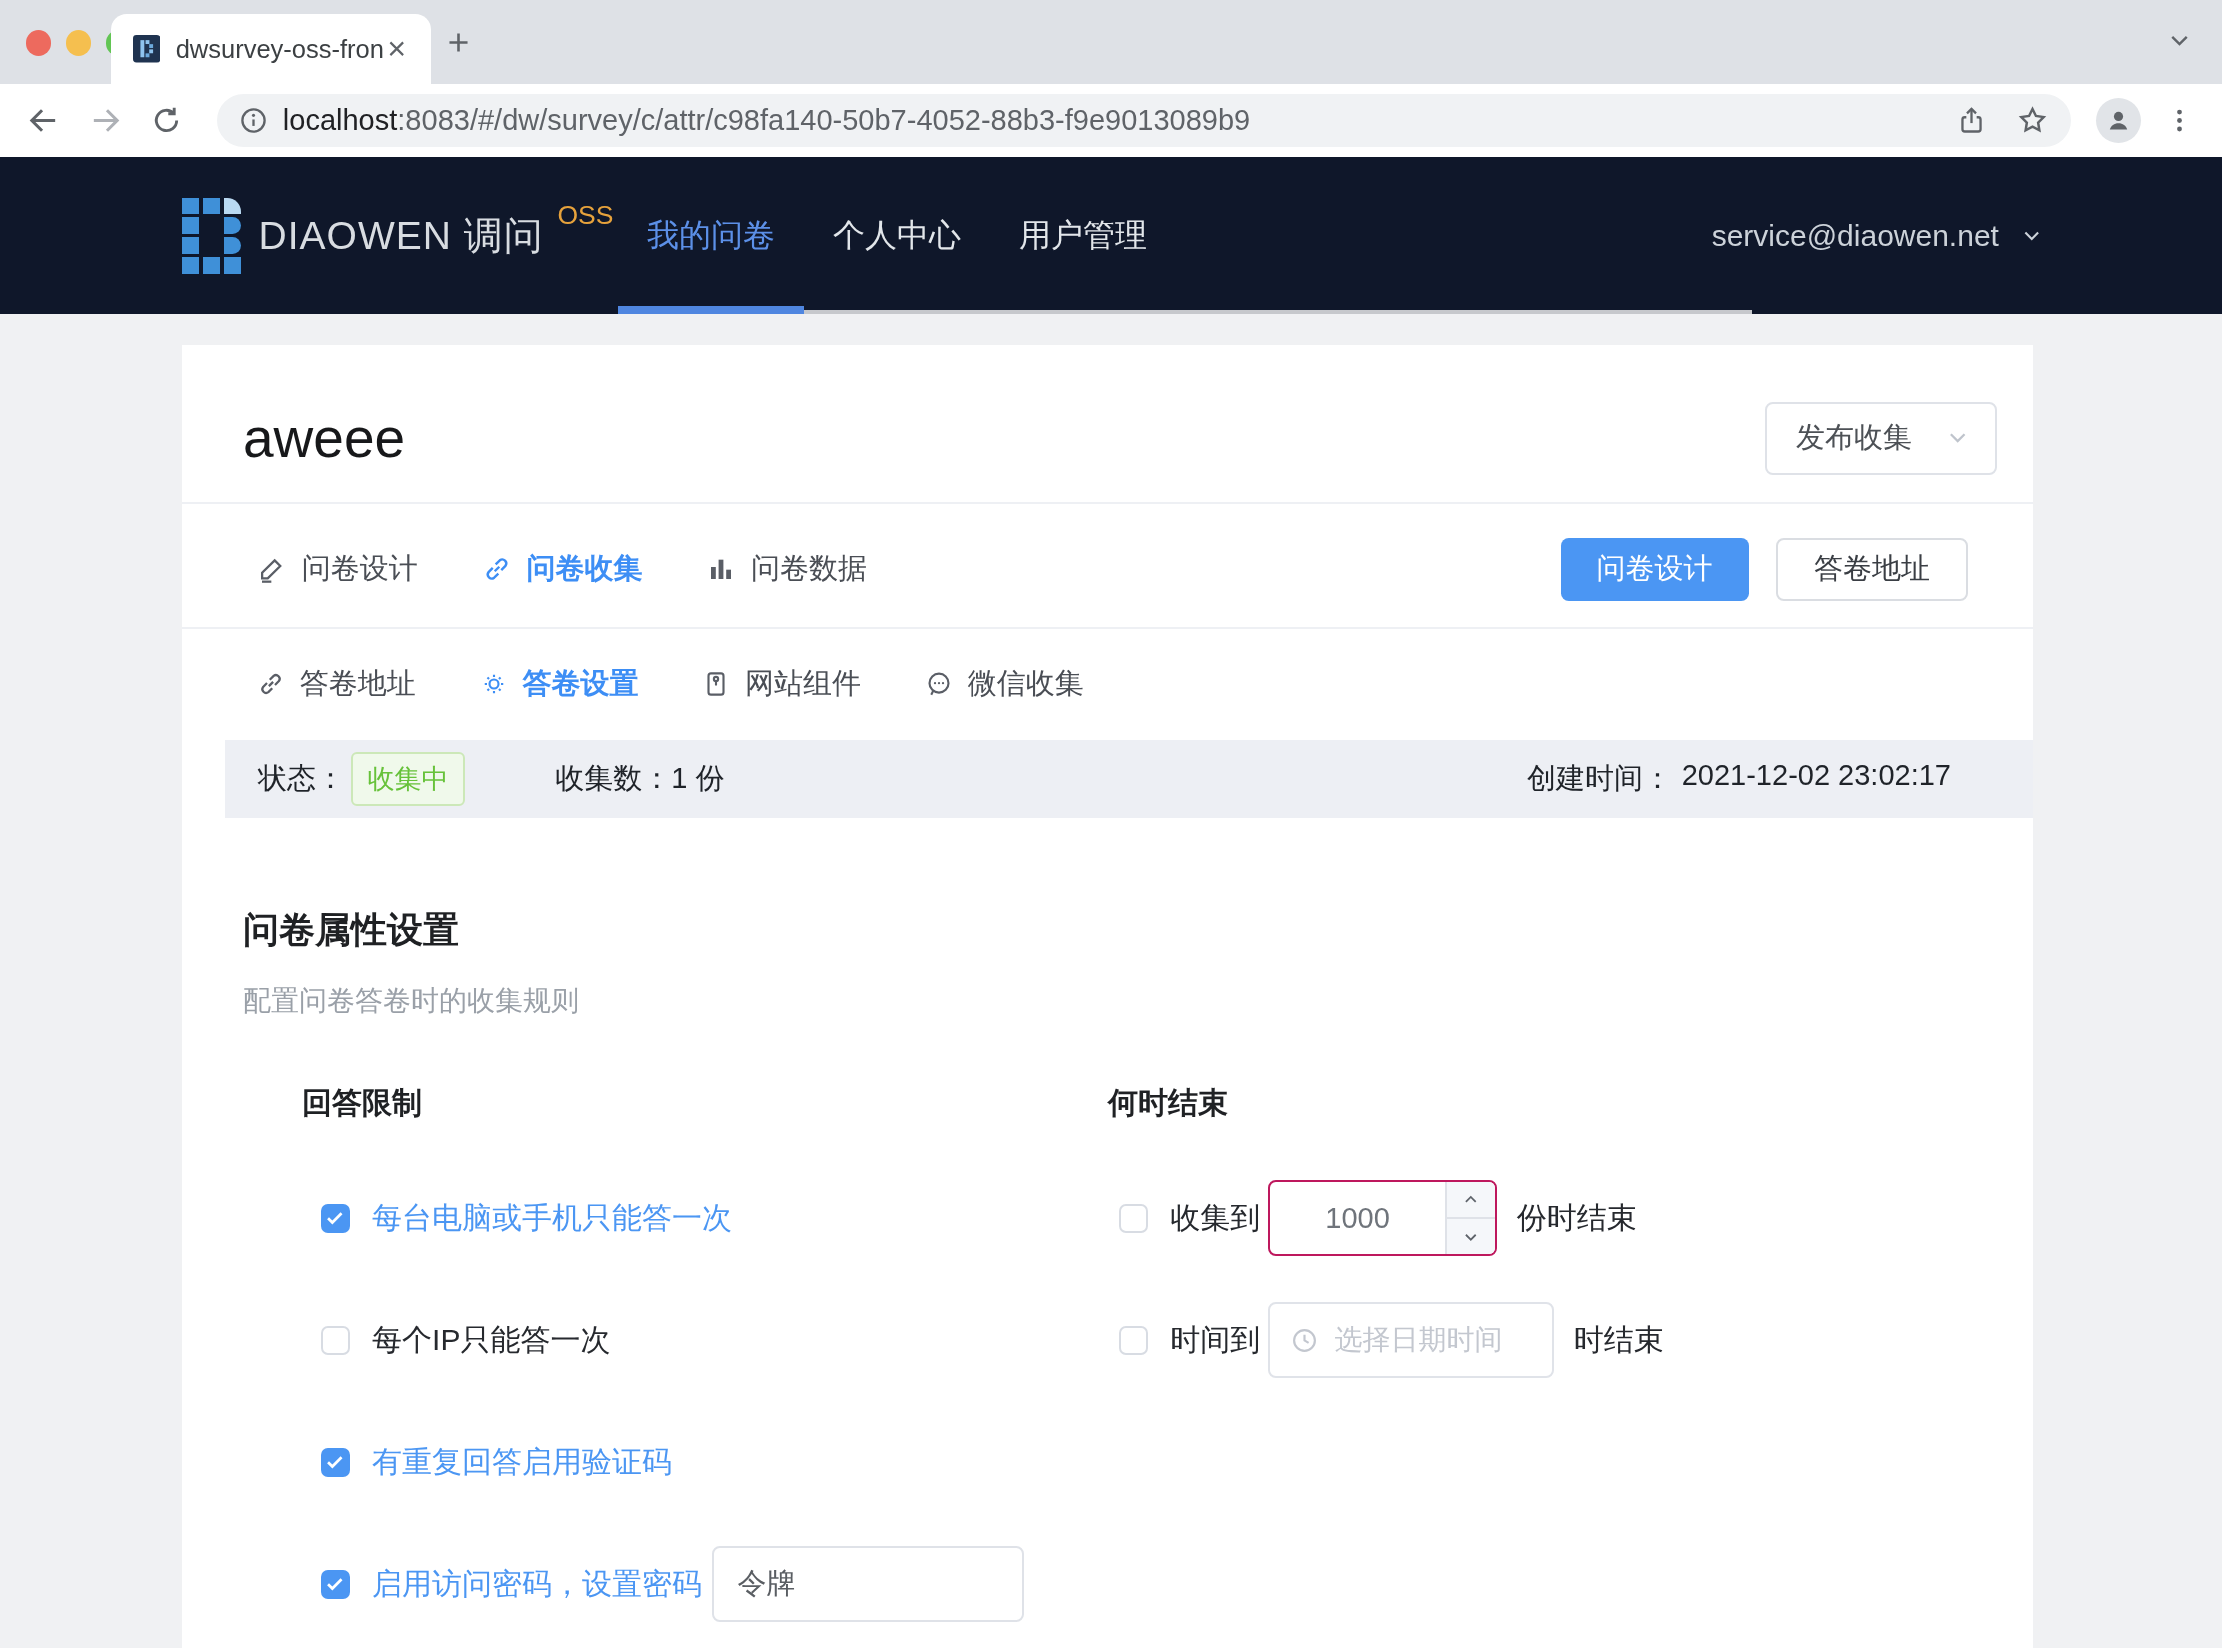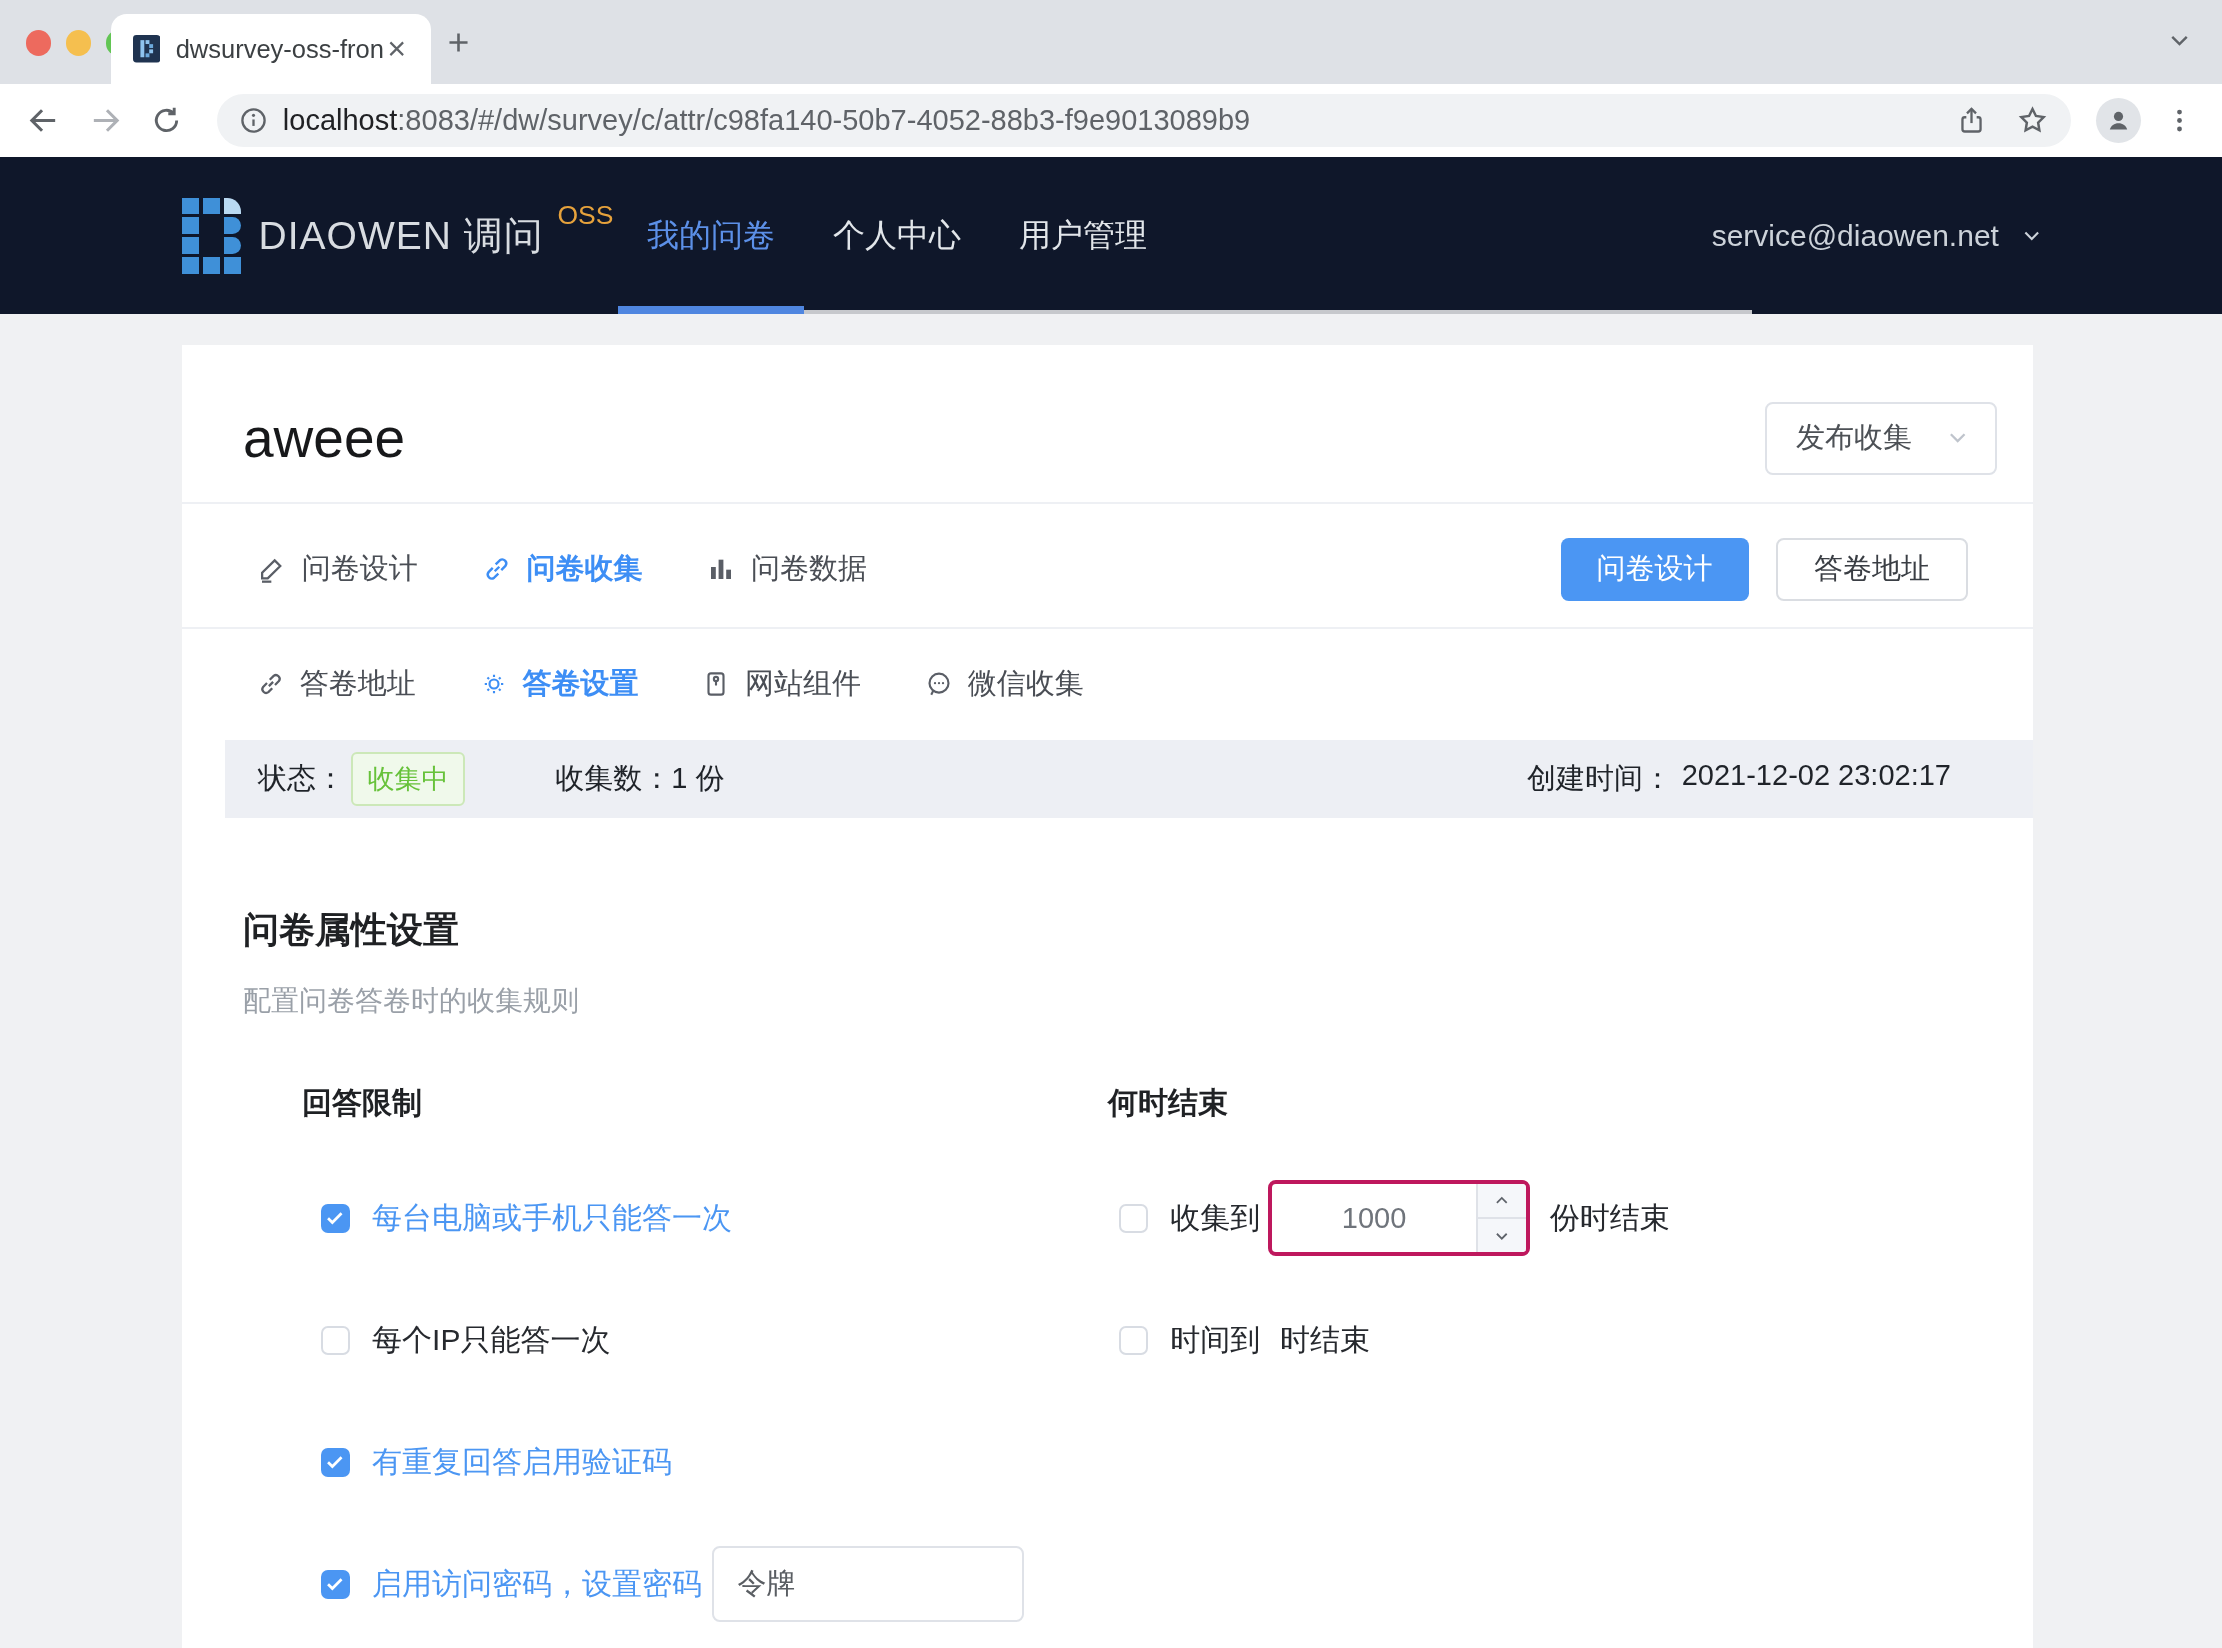--- a/index.html
+++ b/index.html
@@ -104,21 +104,21 @@
     justify-content:center; cursor:pointer; }
   .cbx.on { background:#4b96f3; }
   .cbx.off { background:#fff; border:2px solid #d8dce3; }
   .opt-label { margin-left:22.5px; font-size:30px; white-space:nowrap; }
   .opt-label.blue { color:#4b96f3; } .opt-label.dark { color:#26292e; }
 
   .pwd-input { margin-left:9.8px; width:312px; height:76px; border:2px solid #dfe2e8;
     border-radius:7.8px; padding-left:23.5px; font-size:29px; color:#5a5e63; outline:none;
     font-family:inherit; background:#fff; }
 
-  .num-box { margin-left:7.8px; width:262px; height:76px; border:4px solid #be185d; border-radius:7.8px;
+  .num-box { margin-left:7.8px; width:229px; height:76px; border:2px solid #be185d; border-radius:7.8px;
     display:flex; overflow:hidden; background:#fff; }
   .num-val { flex:1; border:none; outline:none; text-align:center; font-size:29px; color:#6f747b;
     font-family:inherit; background:transparent; min-width:0; }
   .num-ctrl { width:50px; border-left:2px solid #dfe2e8; background:#f5f7fa; display:flex;
     flex-direction:column; flex:none; }
   .num-ctrl div { flex:1; display:flex; align-items:center; justify-content:center; cursor:pointer; }
   .num-ctrl .up { border-bottom:2px solid #dfe2e8; }
   .suffix { margin-left:19.6px; font-size:30px; color:#26292e; white-space:nowrap; }
 
   .date-box { margin-left:7.8px; width:286px; height:76px; border:2px solid #e0e3e9; border-radius:7.8px;
@@ -417,20 +417,27 @@
                       <path d="M6 9.5l6 6 6-6"></path>
                     </svg>
                 </div>
               </div>
             </div>
             <span class="suffix">份时结束</span>
           </div>
           <div class="opt-row">
             <span class="cbx off"></span>
             <span class="opt-label dark">时间到</span>
+            <div class="date-box">
+              <svg width="29" height="29" viewBox="0 0 24 24" fill="none" stroke="#c3c7cf" stroke-width="1.8">
+                  <circle cx="12" cy="12" r="8.6"></circle>
+                  <path d="M12 7.2V12l3.4 2"></path>
+                </svg>
+              <input class="date-ph" type="text" placeholder="选择日期时间" style="">
+            </div>
             <span class="suffix">时结束</span>
           </div>
         </div>
       </div>
     </div>
 
   </div>
 </div>
 
 

